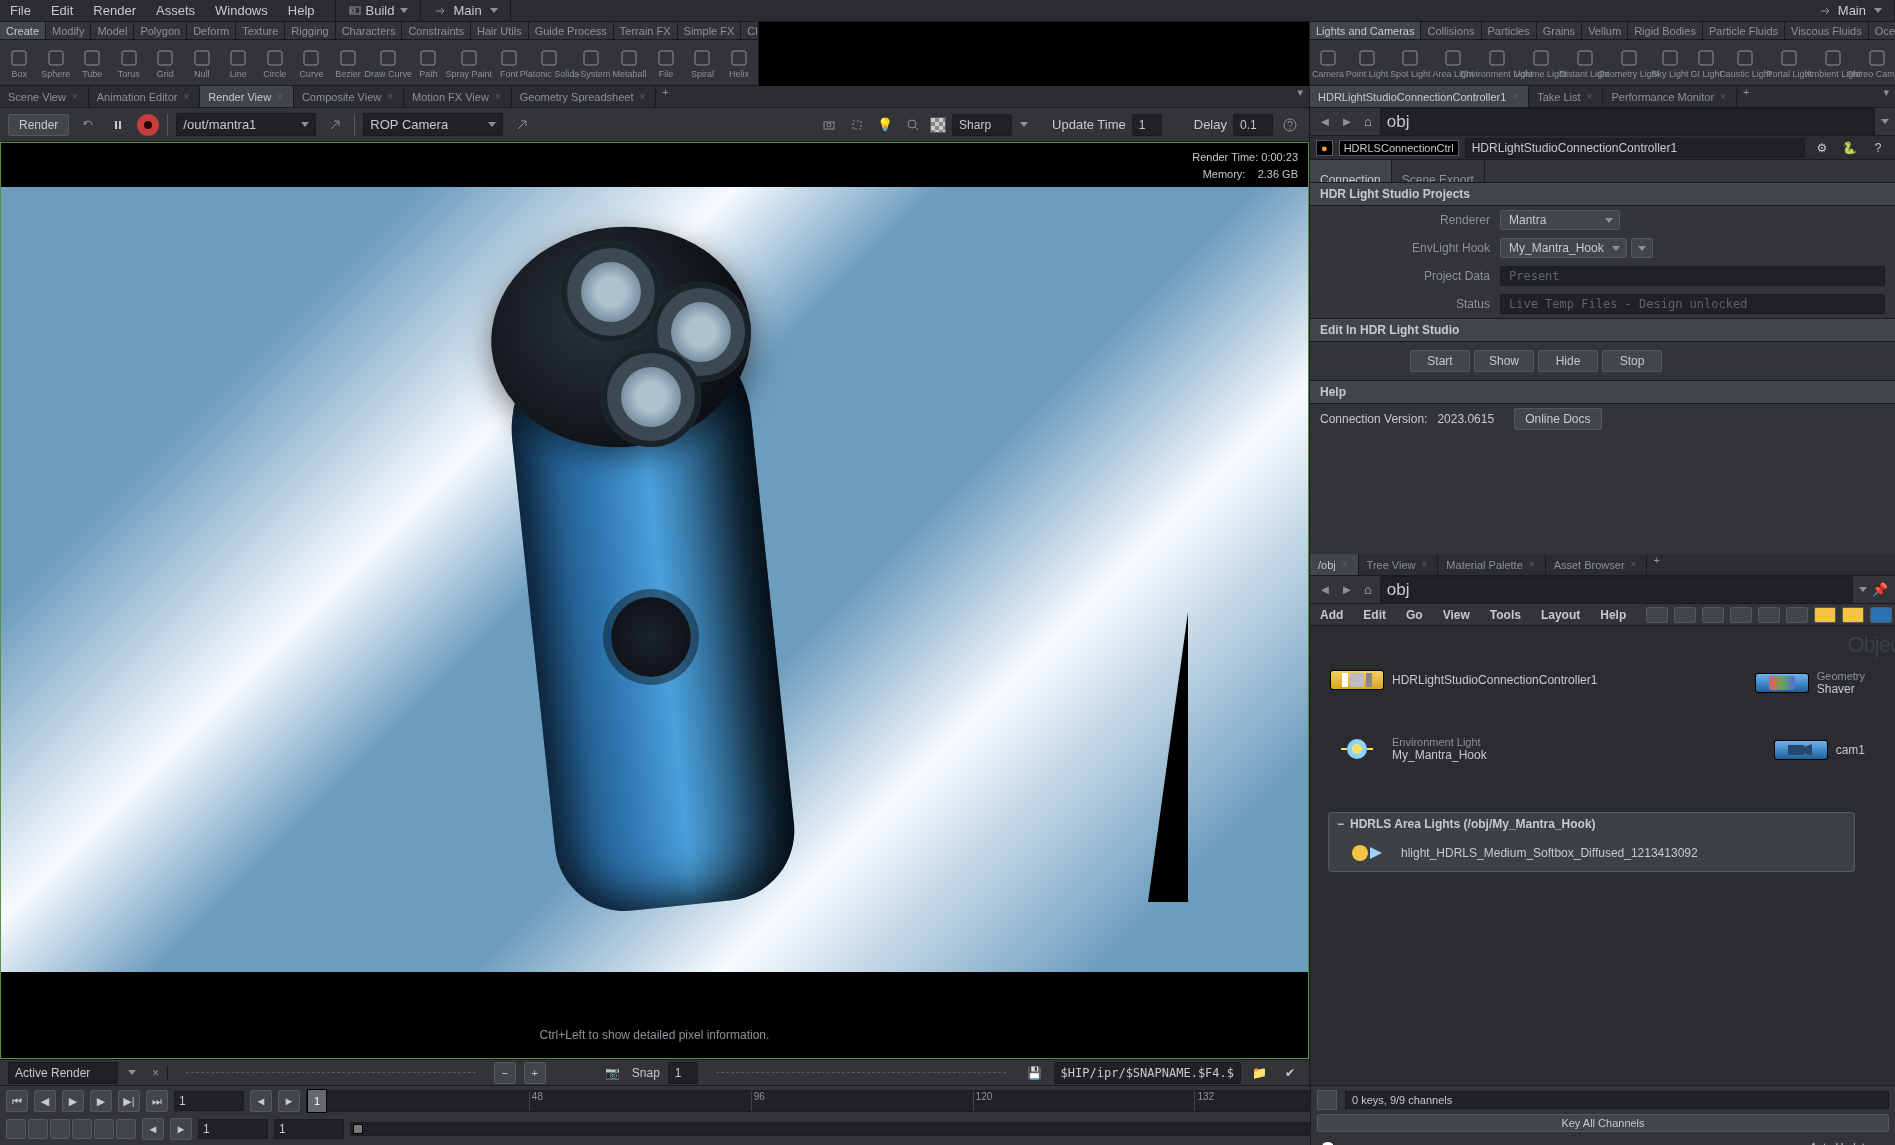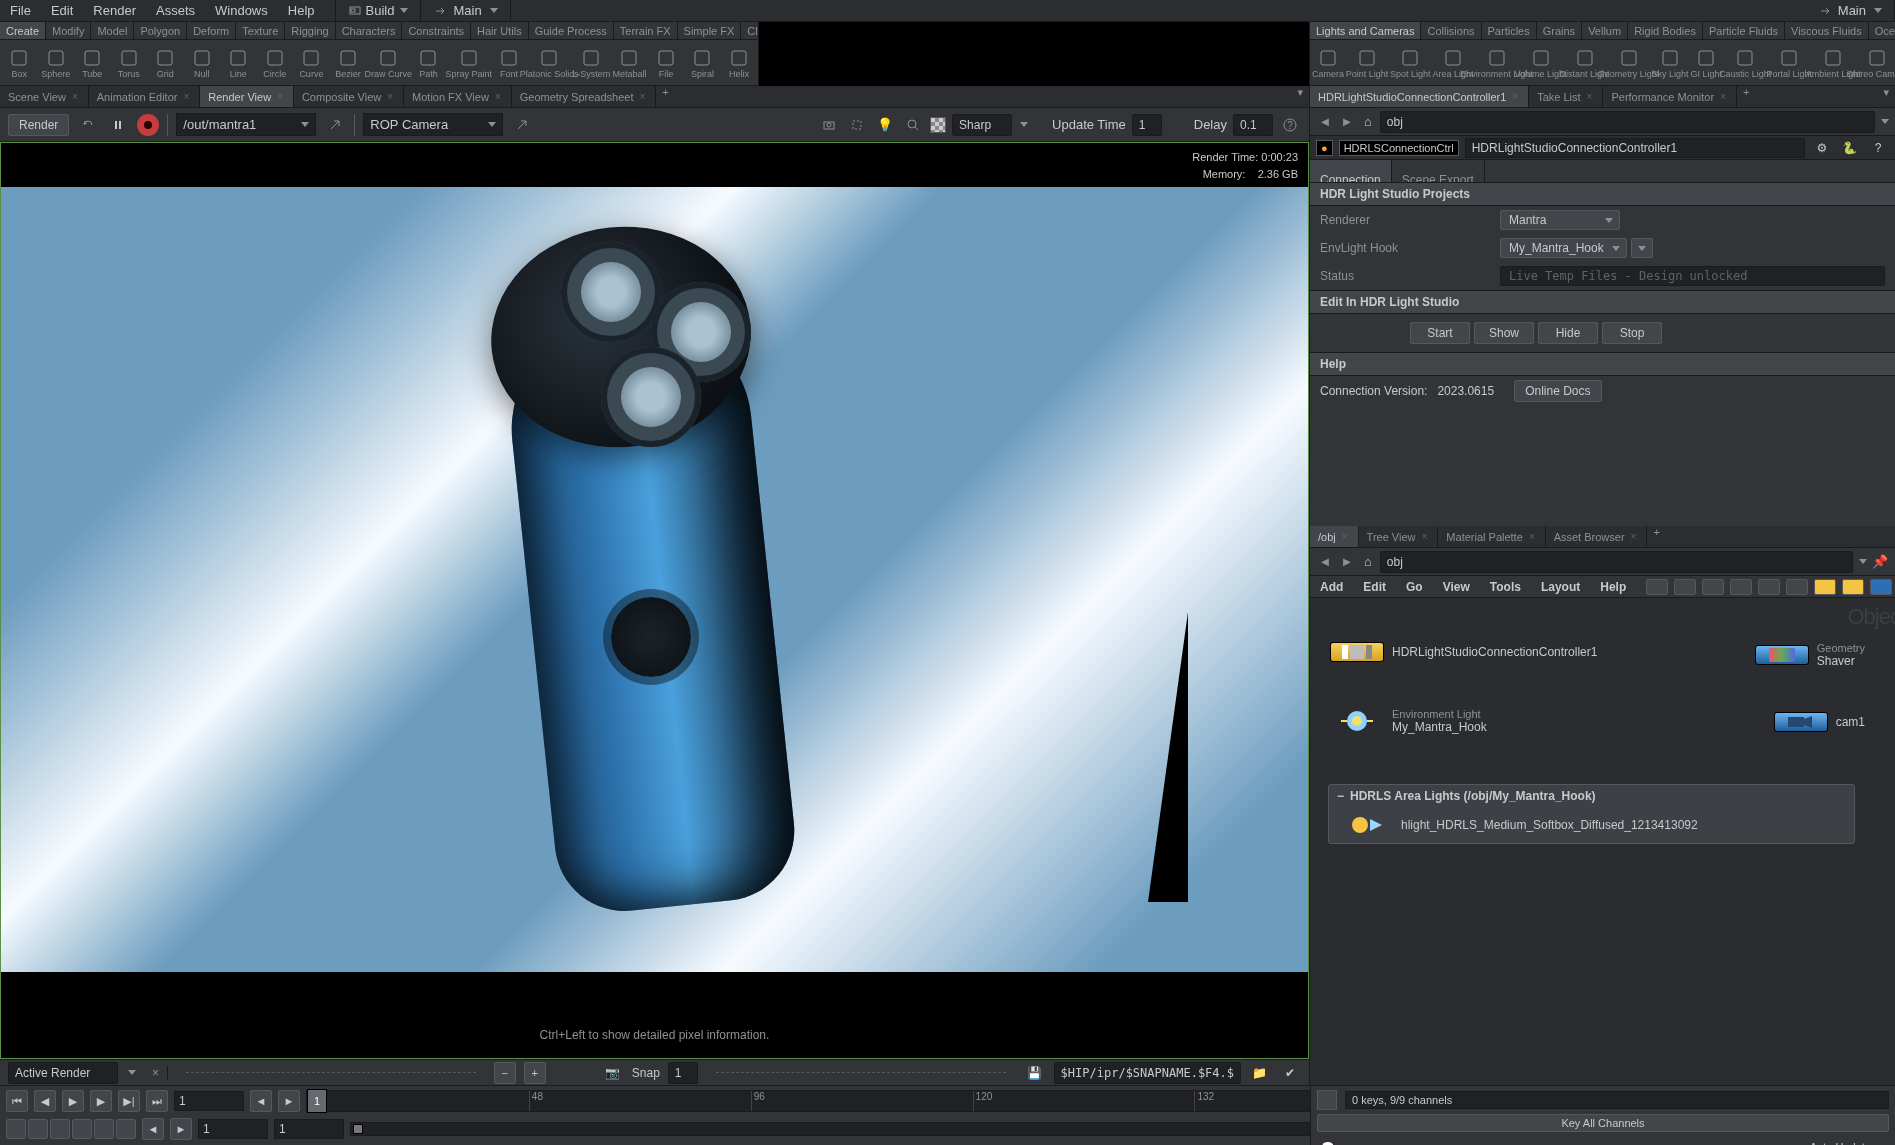--- a/index.html
+++ b/index.html
@@ -71,34 +71,34 @@
   .blade{position:absolute;width:100px;height:100px;border-radius:50%;background:radial-gradient(circle,#abc2d1 20%,#5d7484 55%,#1a222a 80%);box-shadow:inset 0 0 0 6px #1a222a, inset 0 0 0 20px #3a4952;}
   .blade.b1{left:560px;top:55px;}
   .blade.b2{left:650px;top:95px;}
   .blade.b3{left:600px;top:160px;}
   .knob{position:absolute;left:610px;top:410px;width:80px;height:80px;border-radius:50%;background:radial-gradient(circle,#1b232a,#0a0e12);box-shadow:0 0 0 8px rgba(0,0,0,0.4);}
   
   .lower-bar{height:26px;background:var(--bg1);display:flex;align-items:center;padding:0 8px;gap:8px;border-top:1px solid var(--border);font-size:12px;}
   
   
   .path-bar{height:28px;background:var(--bg1);display:flex;align-items:center;padding:0 6px;gap:4px;border-bottom:1px solid var(--border);}
-  .path-input{flex:1;background:var(--bg5);border:1px solid var(--border);border-radius:2px;padding:3px 6px;color:var(--text);font-size:12px;}
+  .path-input{flex:1;background:var(--bg5);border:1px solid var(--border);border-radius:2px;padding:3px 6px;color:var(--text);font-size:17px;}
   .arrow-btn{width:18px;height:18px;display:flex;align-items:center;justify-content:center;color:var(--text-dim);cursor:pointer;}
   
   .node-header{height:24px;background:var(--bg0);display:flex;align-items:center;padding:0 6px;gap:6px;border-bottom:1px solid var(--border);font-size:12px;}
   .node-header .badge{background:#000;padding:1px 4px;border:1px solid var(--border-light);font-size:11px;}
   
   .param-tabs{height:22px;background:var(--bg1);display:flex;align-items:stretch;font-size:12px;}
   .param-tab{padding:9px 10px;line-height:22px;border-right:1px solid var(--border);color:var(--text-dim);}
   .param-tab.active{background:var(--bg3);color:var(--text);}
   
   .section-header{background:var(--bg3);padding:4px 10px;font-size:12px;font-weight:600;color:var(--text);border-top:1px solid var(--border);border-bottom:1px solid var(--border);}
   .param-area{background:var(--bg1);}
   .param-row{display:flex;align-items:center;padding:4px 10px;gap:10px;font-size:12px;}
-  .param-row .plabel{width:170px;text-align:left;color:var(--text-dim);}
+  .param-row .plabel{width:170px;text-align:right;color:var(--text-dim);}
   .param-row .pval{flex:1;}
   .combo{background:var(--bg3);border:1px solid var(--border-light);border-radius:2px;padding:2px 22px 2px 8px;position:relative;min-width:120px;display:inline-block;}
   .combo::after{content:"";position:absolute;right:6px;top:7px;border-left:4px solid transparent;border-right:4px solid transparent;border-top:5px solid var(--text-dim);}
   .readonly{background:var(--bg5);color:var(--text-muted);border:1px solid var(--border);border-radius:2px;padding:2px 8px;font-family:Consolas,monospace;}
   .control-buttons{display:flex;gap:4px;margin:8px 0 8px 100px;}
   .control-buttons .btn{min-width:60px;text-align:center;}
   
   
   .nv-menu{height:22px;background:var(--bg1);display:flex;align-items:center;gap:0;font-size:12px;border-bottom:1px solid var(--border);font-weight:bold;}
   .nv-menu span{padding:0 10px;color:var(--text);cursor:pointer;}
@@ -687,20 +687,26 @@
         <span class="pval"><span class="combo">Mantra</span></span>
       </div>
       <div class="param-row">
         <span class="plabel">EnvLight Hook</span>
         <span class="pval" style="display:flex;gap:4px">
           <span class="combo">My_Mantra_Hook</span>
           <span class="combo" style="min-width:20px;padding:2px 14px 2px 6px"></span>
         </span>
       </div>
       <div class="param-row">
+        <span class="plabel">Project Data</span>
+        <span class="pval">
+            <span class="readonly" style="display:block">Present</span>
+          </span>
+      </div>
+      <div class="param-row">
         <span class="plabel">Status</span>
         <span class="pval">
             <span class="readonly" style="display:block">Live Temp Files - Design unlocked</span>
           </span>
       </div>
       <div class="section-header">Edit In HDR Light Studio</div>
       <div class="control-buttons">
         <span class="btn">Start</span>
         <span class="btn">Show</span>
         <span class="btn">Hide</span>

